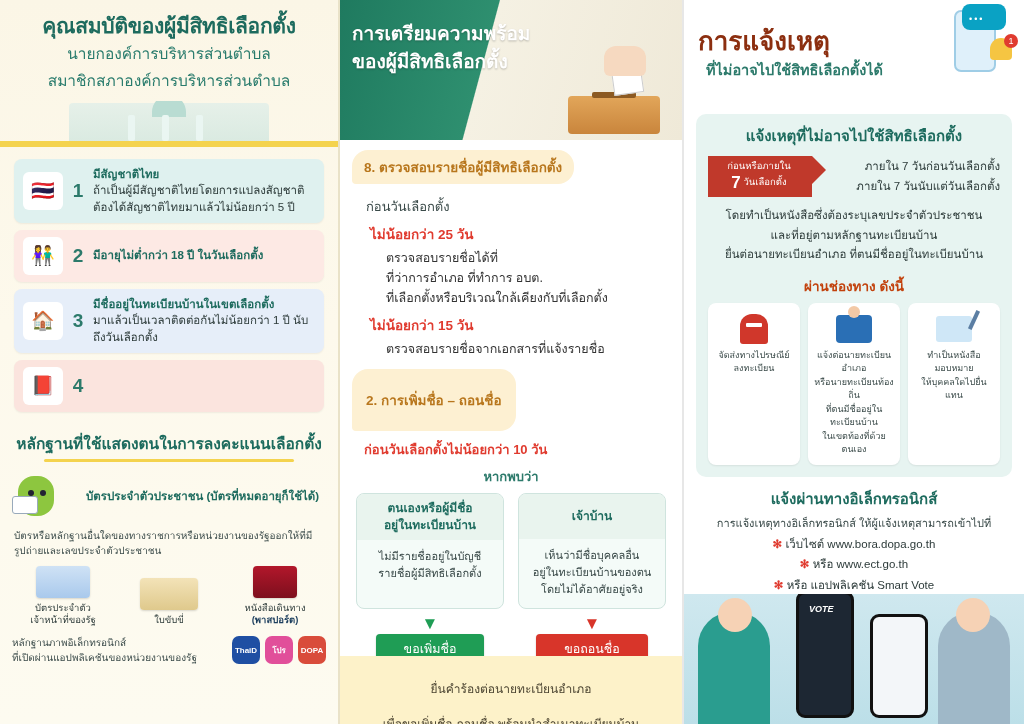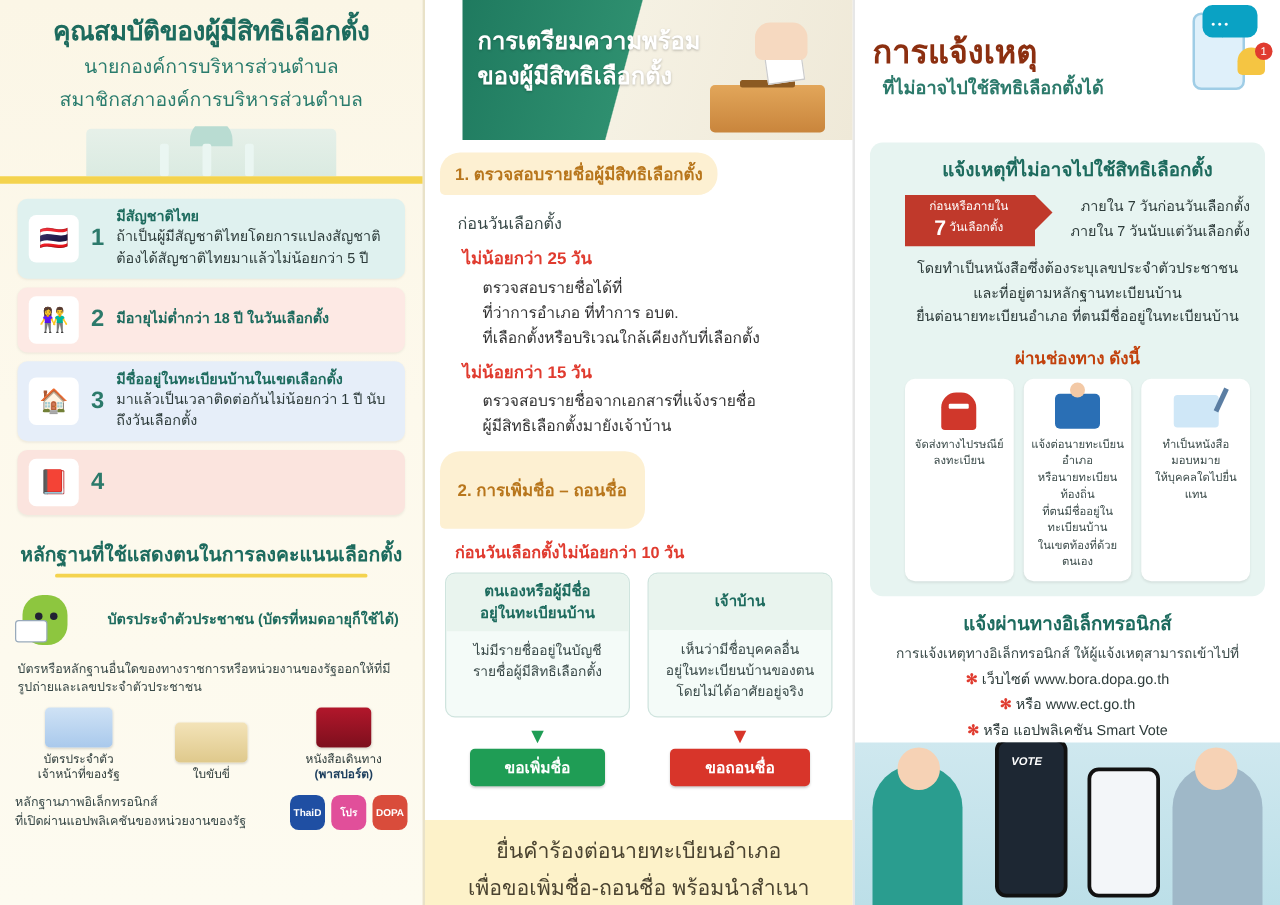--- a/index.html
+++ b/index.html
@@ -102,23 +102,22 @@
   .applogos{ display:flex; gap:5px; align-items:center;}
   .applogo{ width:28px;height:28px;border-radius:7px; display:flex;align-items:center;justify-content:center;font-size:8px;color:#fff;font-weight:bold;}
   .al1{background:#1f4fa3;} .al2{background:#e14f9a;} .al3{background:#d94c3b;}
 
   
   .col-mid {
     width:344px; height:724px; position:relative; background:#ffffff;
     border-right:2px solid #e7e7e7;
   }
   .mid-hero{
-    height:112px; position:relative; overflow:hidden;
+    height:140px; position:relative; overflow:hidden;
     background:linear-gradient(105deg,#1f7a5f 0%,#2e8f6f 42%,#f5f1e3 42.3%,#efe9d8 100%);
-    margin-left:30px;
   }
   .mid-hero .title{
     position:absolute; left:12px; top:20px; color:#ffffff; font-size:19px;
     font-weight:bold; line-height:1.45; text-shadow:0 1px 2px rgba(0,0,0,.25);
   }
   .ballot-box{
     position:absolute; right:22px; bottom:6px; width:92px; height:38px;
     background:linear-gradient(180deg,#e2a65a,#c9853c); border-radius:4px;
   }
   .ballot-slot{ position:absolute; right:46px; bottom:42px; width:44px;height:6px;background:#8c5a22;border-radius:2px;}
@@ -143,32 +142,32 @@
   .found-lbl{ text-align:center; color:#2c7a6b; font-weight:bold; font-size:13px; margin:6px 0 2px 0;}
   .two-cards{ display:flex; gap:14px; padding:4px 16px 0 16px; }
   .tc{
     flex:1; border-radius:8px; overflow:hidden; border:1px solid #cfe4de; background:#f4fbf8;
   }
   .tc-head{ background:#e9f4ee; color:#1d6b5e; font-weight:bold; font-size:12px; text-align:center; padding:6px 4px; line-height:1.4;}
   .tc-body{ font-size:11px; color:#3a4a49; line-height:1.55; padding:8px 8px 10px 8px; text-align:center;}
   .arrow-row{ display:flex; gap:14px; padding:6px 16px 0 16px; }
   .arr-cell{ flex:1; text-align:center; }
   .act-btn{
-    display:inline-block; color:#fff; font-weight:bold; font-size:12.5px;
+    display:inline-block; color:#fff; font-weight:normal; font-size:12.5px;
     padding:5px 28px; border-radius:4px; box-shadow:0 1px 2px rgba(0,0,0,.2);
   }
   .act-green{ background:#1f9d55; }
   .act-red{ background:#d8352a; }
   .arrow-down{ font-size:17px; line-height:1; margin-bottom:2px; }
   .ag{ color:#1f9d55;} .ar{ color:#d8352a;}
   .mid-foot{
     position:absolute; left:0; right:0; bottom:0; height:68px;
     background:#fdf2c9; padding:8px 16px; text-align:center;
   }
-  .mid-foot p{ margin:4px; font-size:17px; color:#4a4330; line-height:1.55;}
+  .mid-foot p{ margin:16px; font-size:12px; color:#4a4330; line-height:1.55;}
 
   
   .col-right{ width:340px; height:724px; position:relative; background:#ffffff;}
   .r-hero{ height:112px; position:relative; background:#ffffff; }
   .r-title{
     position:absolute; left:14px; top:20px; color:#8c2f10; font-size:26px; font-weight:bold;
   }
   .r-sub{
     position:absolute; left:22px; top:58px; color:#2c7a6b; font-size:14.5px; font-weight:bold;
   }
@@ -182,21 +181,21 @@
   .bubble:after{content:"";position:absolute;left:10px;bottom:-6px;border:6px solid transparent;border-top-color:#0aa2c4;}
   .bubble .dots{position:absolute;top:10px;left:7px;color:#fff;font-size:9px;letter-spacing:2px;}
   .bell{
     position:absolute; right:12px; top:38px; width:22px;height:22px;border-radius:11px 11px 4px 4px;background:#f5c542;
   }
   .badge1{
     position:absolute; right:6px; top:34px; width:14px;height:14px;border-radius:50%;
     background:#e03b2f; color:#fff; font-size:9px; text-align:center; line-height:14px;
   }
   .r-block{
-    margin:2px 12px 0 12px; background:#e7f4f1; border-radius:10px; padding:10px 12px 12px 28px;
+    margin:2px 12px 0 12px; background:#e7f4f1; border-radius:10px; padding:10px 12px 12px 12px;
   }
   .r-h2{ text-align:center; color:#1d6b5e; font-weight:bold; font-size:15px; margin-bottom:8px;}
   .timebar{ display:flex; align-items:center; gap:8px; }
   .redflag{
     position:relative; background:#c0392b; color:#fff; padding:4px 10px 4px 8px;
     font-size:9.5px; line-height:1.25; text-align:center; width:104px; flex:0 0 104px;
   }
   .redflag:after{
     content:""; position:absolute; right:-14px; top:0; border:14px solid transparent;
     border-left-color:#c0392b; border-right-width:0;
@@ -344,35 +343,35 @@
       <div class="title">
         <span>การเตรียมความพร้อม</span><br>
         <span>ของผู้มีสิทธิเลือกตั้ง</span>
       </div>
       <div class="ballot-box"></div>
       <div class="ballot-slot"></div>
       <div class="ballot-paper"></div>
       <div class="hand"></div>
     </div>
 
-    <div class="step-pill">1. ตรวจสอบรายชื่อผู้มีสิทธิเลือกตั้ง</div>
+    <div class="step-pill">8. ตรวจสอบรายชื่อผู้มีสิทธิเลือกตั้ง</div>
 
     <div class="mid-body">
       <div class="lbl-before">ก่อนวันเลือกตั้ง</div>
       <div class="red-lbl">ไม่น้อยกว่า 25 วัน</div>
       <div class="mid-line">ตรวจสอบรายชื่อได้ที่</div>
       <div class="mid-line">ที่ว่าการอำเภอ ที่ทำการ อบต.</div>
       <div class="mid-line">ที่เลือกตั้งหรือบริเวณใกล้เคียงกับที่เลือกตั้ง</div>
       <div class="red-lbl">ไม่น้อยกว่า 15 วัน</div>
       <div class="mid-line">ตรวจสอบรายชื่อจากเอกสารที่แจ้งรายชื่อ</div>
-      <div class="mid-line">ผู้มีสิทธิเลือกตั้งมายังเจ้าบ้าน</div>
     </div>
 
     <div class="step-pill2">2. การเพิ่มชื่อ – ถอนชื่อ</div>
     <div class="red-lbl2">ก่อนวันเลือกตั้งไม่น้อยกว่า 10 วัน</div>
+    <div class="found-lbl">หากพบว่า</div>
 
     <div class="two-cards">
       <div class="tc">
         <div class="tc-head" style="white-space:pre-line">ตนเองหรือผู้มีชื่อ
 อยู่ในทะเบียนบ้าน</div>
         <div class="tc-body" style="white-space:pre-line">ไม่มีรายชื่ออยู่ในบัญชี
 รายชื่อผู้มีสิทธิเลือกตั้ง</div>
       </div>
       <div class="tc">
         <div class="tc-head" style="white-space:pre-line;padding:14px 4px">เจ้าบ้าน</div>

